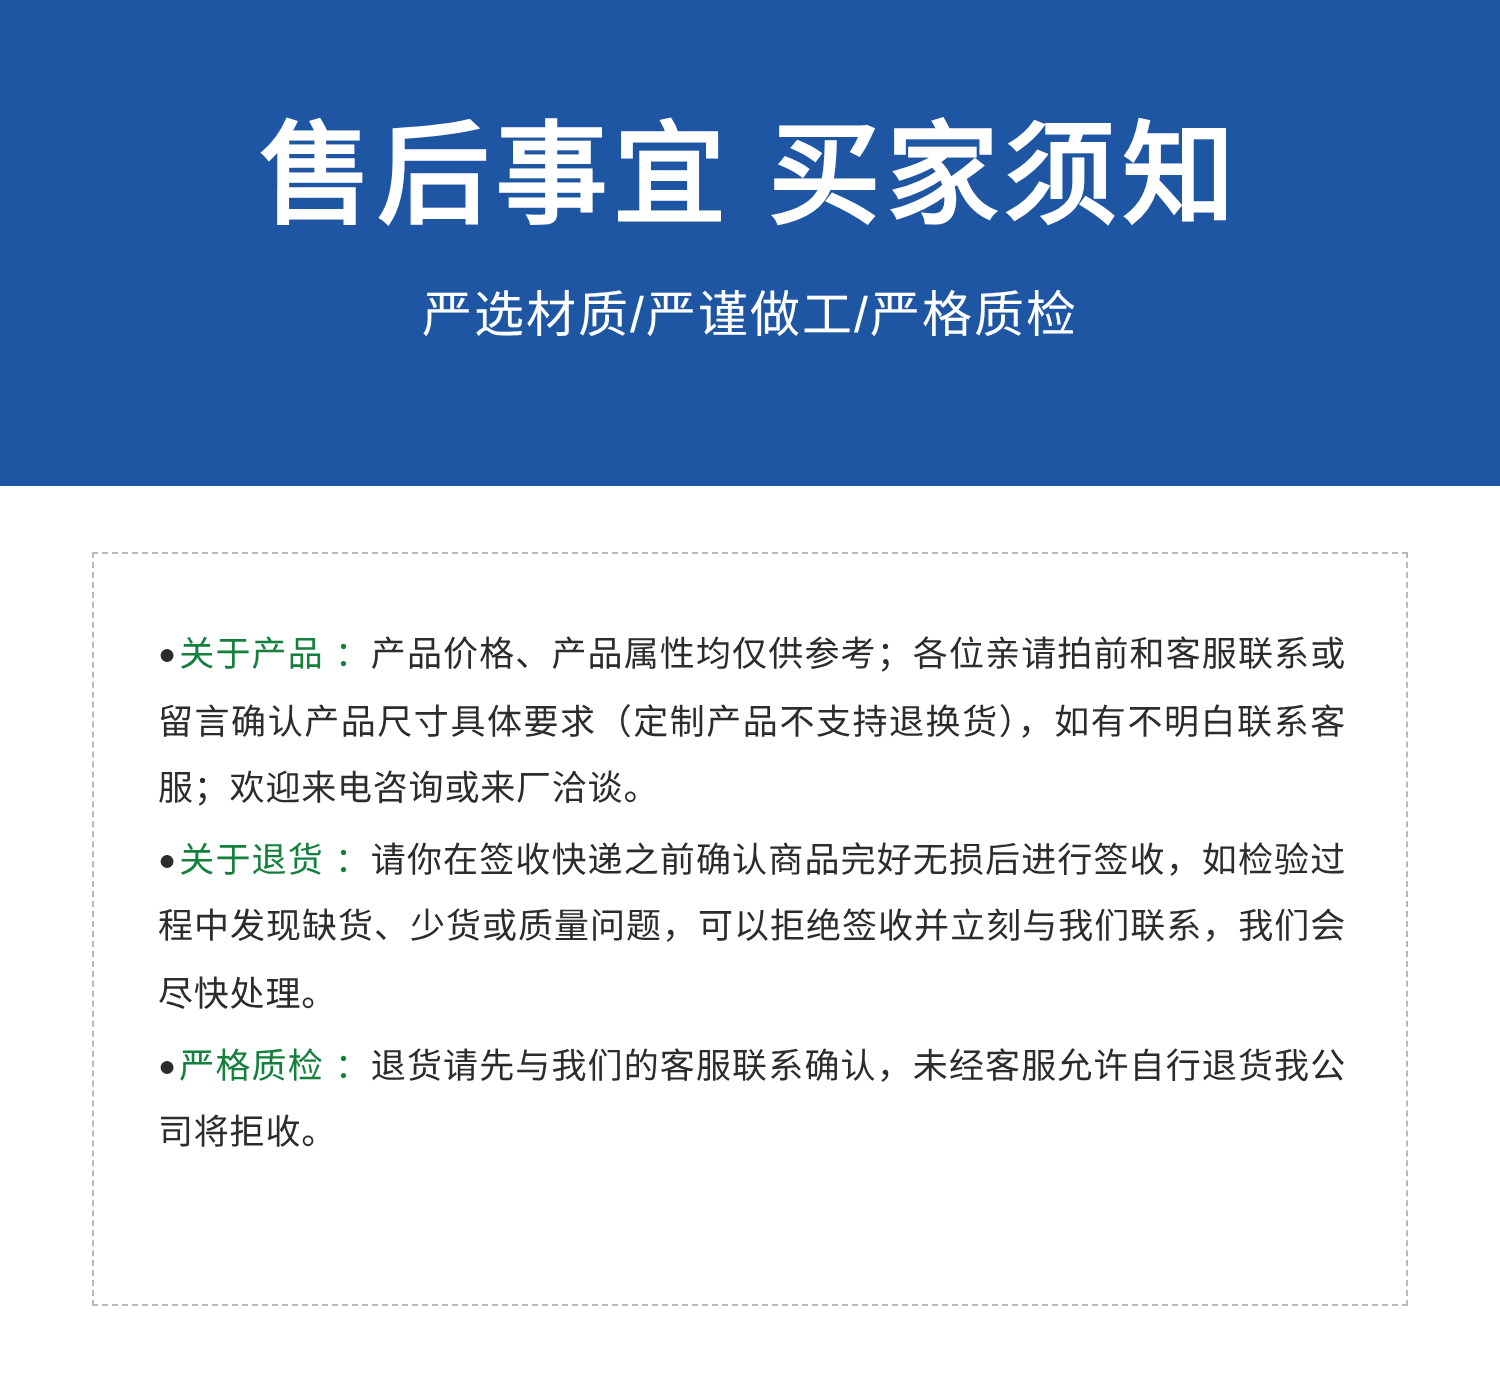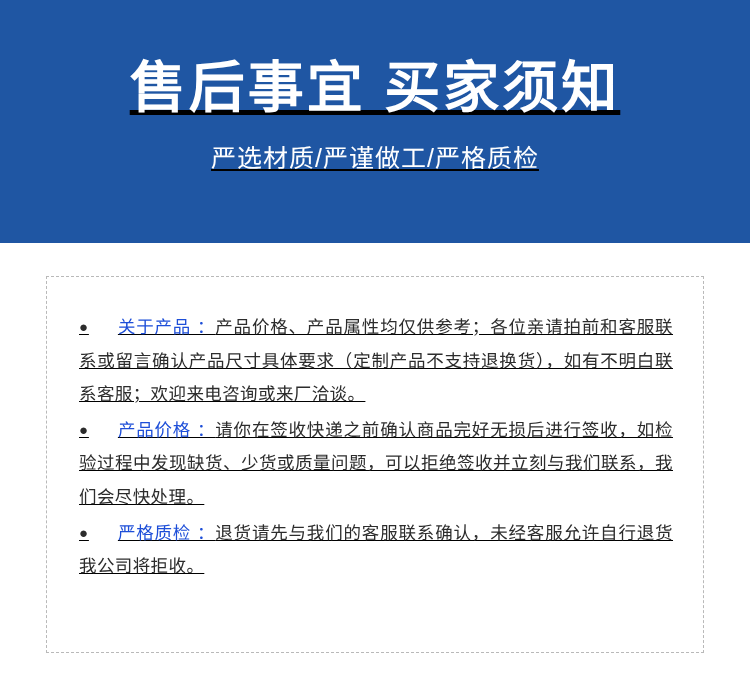--- a/index.html
+++ b/index.html
@@ -13,21 +13,20 @@
     background: #ffffff;
     font-family: "Liberation Sans", "DejaVu Sans", sans-serif;
     overflow: hidden;
   }
   .page {
     width: 750px;
     height: 693px;
     position: relative;
     background: #ffffff;
     box-sizing: border-box;
-    text-decoration: underline;
   }
   
   .banner {
     width: 750px;
     height: 243px;
     background: #1f56a3;
     display: flex;
     flex-direction: column;
     align-items: center;
     justify-content: center;
@@ -79,22 +78,21 @@
   .notice-item:last-child {
     margin-bottom: 0;
   }
   .bullet {
     font-size: 15px;
     color: #2c2c2c;
     vertical-align: 1px;
     margin-right: 1px;
   }
   .notice-label {
-    color: #1d4ed8;
-    margin-left: 28px;
+    color: #15803d;
   }
   .notice-text {
     color: #2c2c2c;
   }
 </style>
 </head>
 <body>
 
 <div class="page">
 
@@ -104,21 +102,21 @@
   </div>
 
   <div class="content-area">
     <div class="notice-box">
 
       <p class="notice-item">
         <span class="bullet">●</span><span class="notice-label">关于产品 ：</span><span class="notice-text">产品价格、产品属性均仅供参考；各位亲请拍前和客服联系或留言确认产品尺寸具体要求（定制产品不支持退换货），如有不明白联系客服；欢迎来电咨询或来厂洽谈。</span>
       </p>
 
       <p class="notice-item">
-        <span class="bullet">●</span><span class="notice-label">产品价格 ：</span><span class="notice-text">请你在签收快递之前确认商品完好无损后进行签收，如检验过程中发现缺货、少货或质量问题，可以拒绝签收并立刻与我们联系，我们会尽快处理。</span>
+        <span class="bullet">●</span><span class="notice-label">关于退货 ：</span><span class="notice-text">请你在签收快递之前确认商品完好无损后进行签收，如检验过程中发现缺货、少货或质量问题，可以拒绝签收并立刻与我们联系，我们会尽快处理。</span>
       </p>
 
       <p class="notice-item">
         <span class="bullet">●</span><span class="notice-label">严格质检 ：</span><span class="notice-text">退货请先与我们的客服联系确认，未经客服允许自行退货我公司将拒收。</span>
       </p>
 
     </div>
   </div>
 
 </div>

